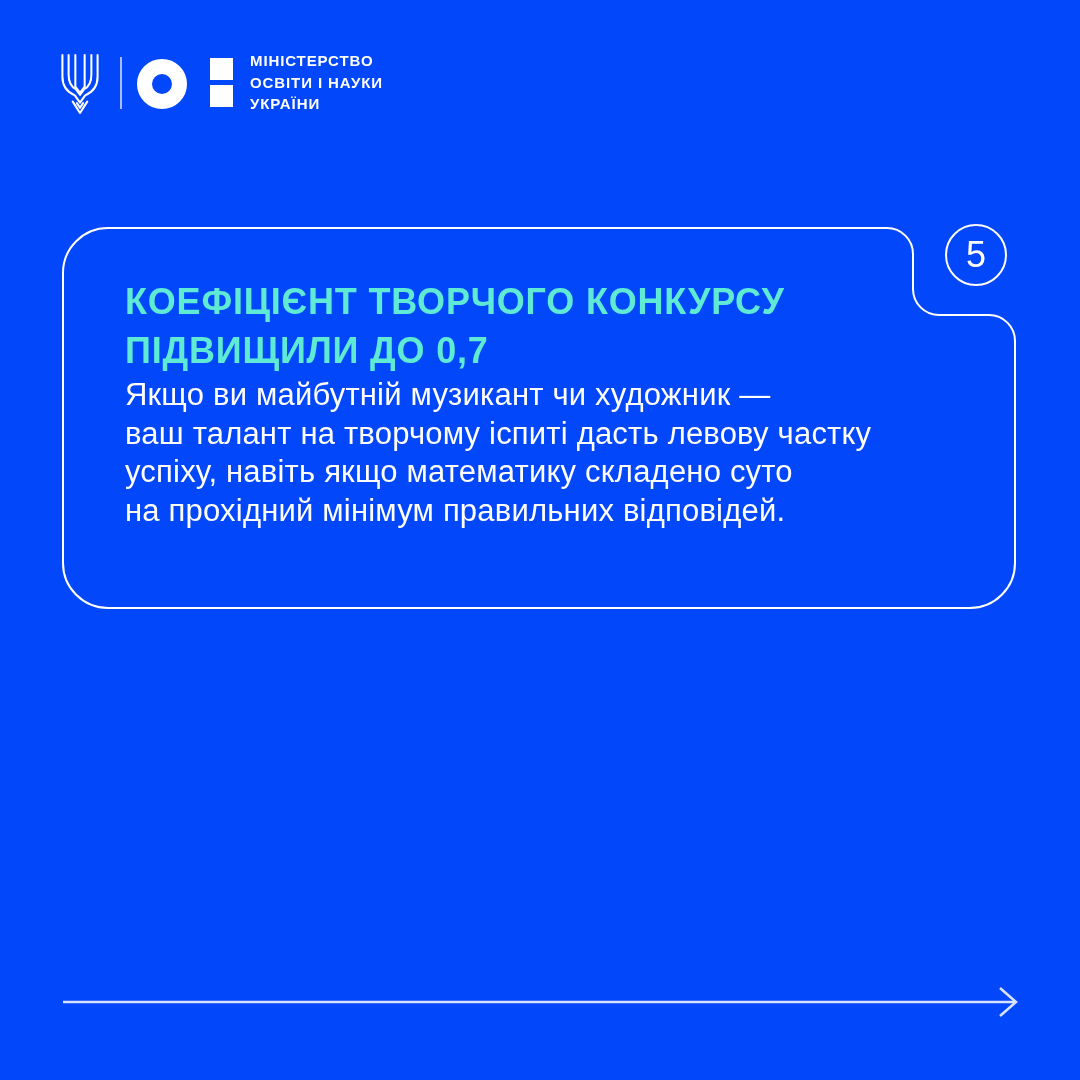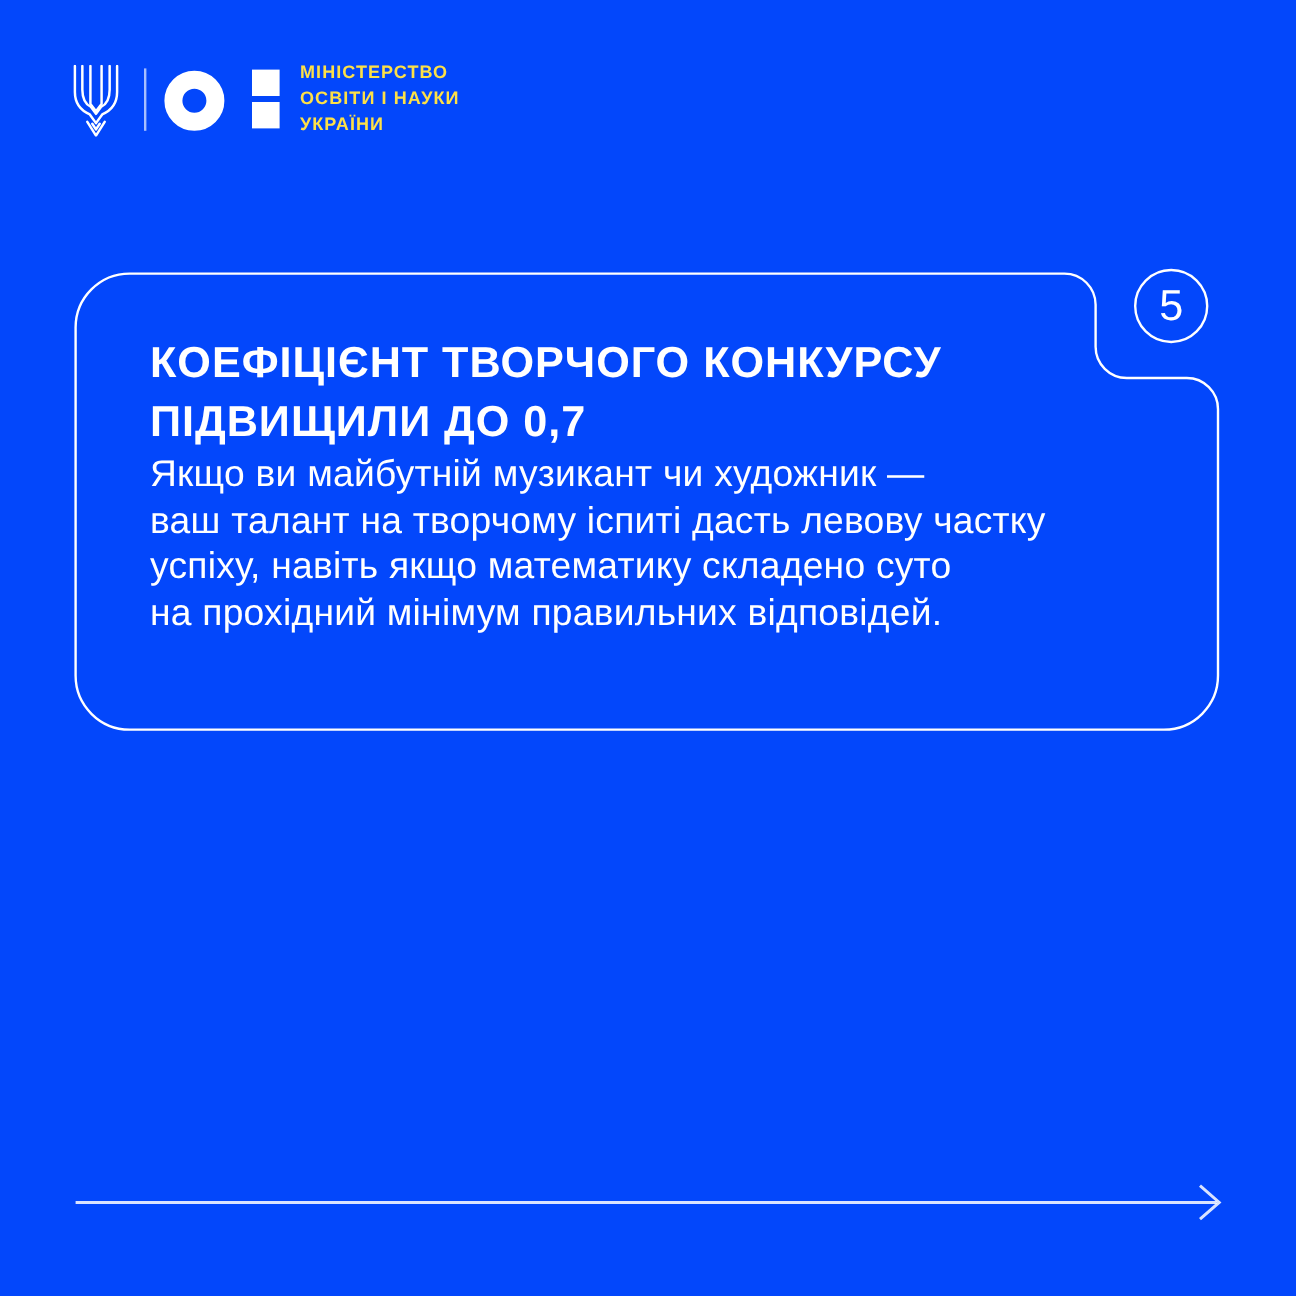--- a/index.html
+++ b/index.html
@@ -14,35 +14,35 @@
   .abs{position:absolute;}
   
   .trident{left:59px;top:54px;width:42px;height:60px;}
   .logo-divider{left:120px;top:57px;width:2px;height:52px;background:rgba(255,255,255,0.65);}
   .mon-ring{left:137px;top:59px;width:50px;height:50px;border:15px solid #ffffff;border-radius:50%;box-sizing:border-box;}
   .mon-sq{left:210px;width:23px;height:22px;background:#ffffff;}
   .mon-sq.top{top:58px;}
   .mon-sq.bottom{top:85px;}
   .ministry-name{
     left:250px;top:50px;width:260px;
-    color:#fde047;font-weight:700;
+    color:#ffffff;font-weight:700;
     font-size:15px;line-height:21.5px;letter-spacing:0.9px;
     white-space:pre-line;
   }
   
   .card-outline{left:61px;top:226px;}
   .number-badge{
     left:945px;top:224px;width:62px;height:62px;
     border:2px solid #ffffff;border-radius:50%;box-sizing:border-box;
     color:#ffffff;font-size:36px;font-weight:400;
     display:flex;align-items:center;justify-content:center;
   }
   .card-title{
     left:125px;top:277px;width:830px;
-    color:#ffffff;font-weight:700;
+    color:#5eead4;font-weight:700;
     font-size:36px;line-height:49px;letter-spacing:0.8px;
     white-space:pre-line;
   }
   .card-body{
     left:125px;top:376px;width:840px;
     color:#ffffff;font-weight:400;
     font-size:31px;line-height:38.5px;letter-spacing:0.2px;
     white-space:pre-line;
   }
   

